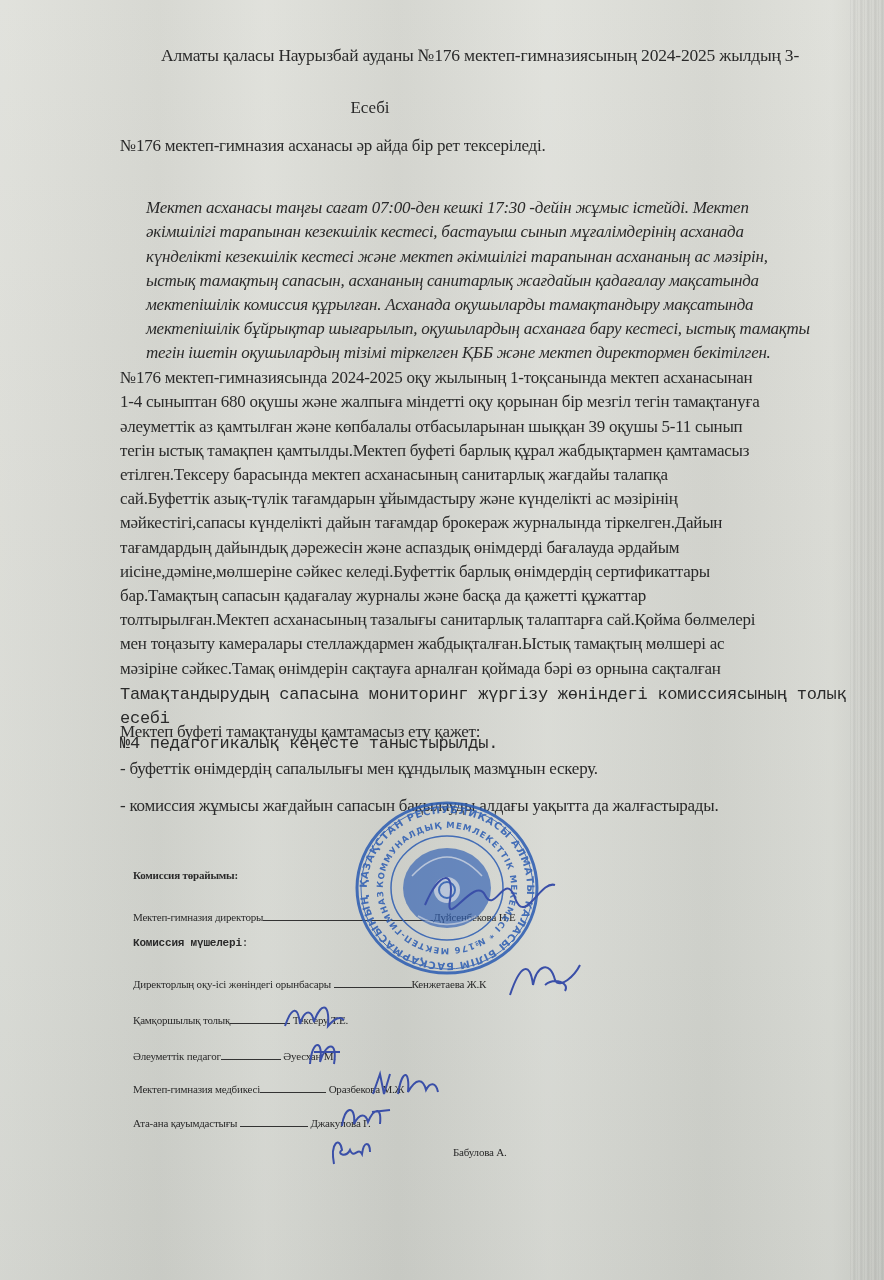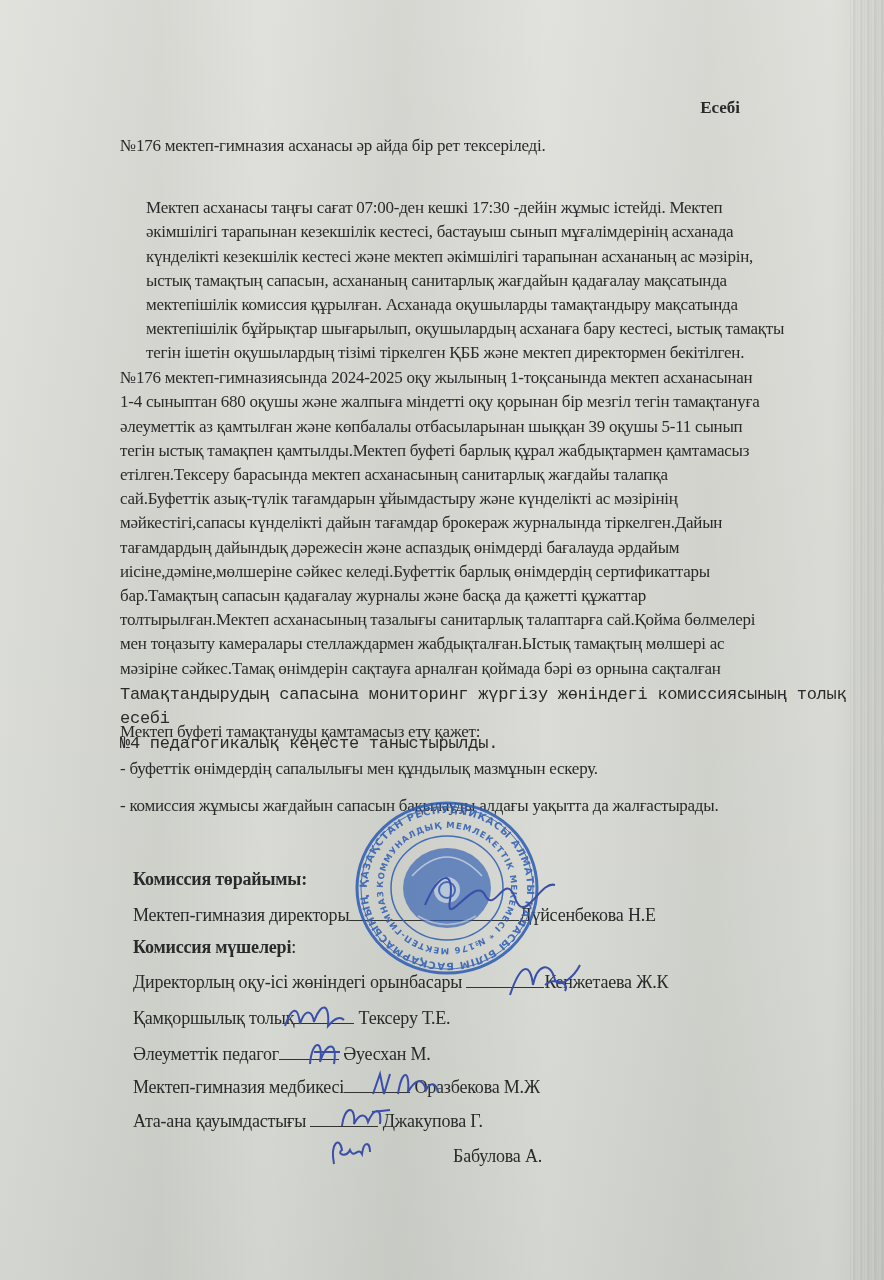--- a/index.html
+++ b/index.html
@@ -40,35 +40,35 @@
     top: 43px;
     text-align: center;
     font-size: 17.5px;
     line-height: 24px;
     letter-spacing: -0.2px;
   }
   .subtitle {
     position: absolute;
     left: 0; width: 740px;
     top: 98px;
-    text-align: right;
-    font-weight: bold;
+    text-align: center;
+    font-weight: normal;
     font-size: 17px;
   }
   .p {
     position: absolute;
     font-size: 17px;
     line-height: 24.2px;
     letter-spacing: -0.25px;
     white-space: pre-line;
   }
   .bold { font-weight: bold; }
   .sig-row {
     position: absolute;
-    font-size: 18px;
+    font-size: 11px;
     letter-spacing: -0.2px;
     white-space: nowrap;
     text-align: center;
   }
   .line {
     display: inline-block;
     border-bottom: 1px solid #333;
     height: 16px;
     vertical-align: baseline;
   }
@@ -84,27 +84,28 @@
 </style>
 </head>
 <body>
 
 <div class="paper"></div>
 <div class="edge-right"></div>
 
 <div class="content">
 
   <div class="title">
+    <div>Алматы қаласы Наурызбай ауданы №176 мектеп-гимназиясының 2024-2025 жылдың 3-</div>
   </div>
 
   <div class="subtitle">Есебі</div>
 
   <div class="p" style="left:120px; top:134px;">№176 мектеп-гимназия асханасы әр айда бір рет тексеріледі.</div>
 
-  <div class="p" style="left:146px; top:172px; width:720px;">
+  <div class="p" style="left:146px; top:172px; width:720px;font-style:italic;">
     <span>Мектеп асханасы таңғы сағат 07:00-ден кешкі 17:30 -дейін жұмыс істейді. Мектеп
 әкімшілігі тарапынан кезекшілік кестесі, бастауыш сынып мұғалімдерінің асханада
 күнделікті кезекшілік кестесі және мектеп әкімшілігі тарапынан асхананың ас мәзірін,
 ыстық тамақтың сапасын, асхананың санитарлық жағдайын қадағалау мақсатында
 мектепішілік комиссия құрылған. Асханада оқушыларды тамақтандыру мақсатында
 мектепішілік бұйрықтар шығарылып, оқушылардың асханаға бару кестесі, ыстық тамақты
 тегін ішетін оқушылардың тізімі тіркелген ҚББ және мектеп директормен бекітілген.</span>
   </div>
 
   <div class="p" style="left:120px; top:342px; width:740px;">
@@ -133,21 +134,21 @@
   <div class="p" style="left:120px; top:757px;">- буфеттік өнімдердің сапалылығы мен құндылық мазмұнын ескеру.</div>
 
   <div class="p" style="left:120px; top:794px;">- комиссия жұмысы жағдайын сапасын бақылауды  алдағы уақытта да жалғастырады.</div>
 
   <div class="sig-row bold" style="left:133px; top:869px;">Комиссия төрайымы:</div>
 
   <div class="sig-row" style="left:133px; top:904px;">
     <span>Мектеп-гимназия директоры</span><span class="line" style="width:170px;"></span><span>Дүйсенбекова Н.Е</span>
   </div>
 
-  <div class="sig-row" style="left:133px; top:937px;">
+  <div class="sig-row" style="left:133px; top:937px;font-family:Liberation Mono, monospace;">
     <span class="bold">Комиссия мүшелері</span><span>:</span>
   </div>
 
   <div class="sig-row" style="left:133px; top:971px;">
     <span>Директорлың оқу-ісі жөніндегі орынбасары </span><span class="line" style="width:78px;"></span><span>Кенжетаева Ж.К</span>
   </div>
 
   <div class="sig-row" style="left:133px; top:1007px;">
     <span>Қамқоршылық толық</span><span class="line" style="width:60px;"></span><span> Тексеру Т.Е.</span>
   </div>

